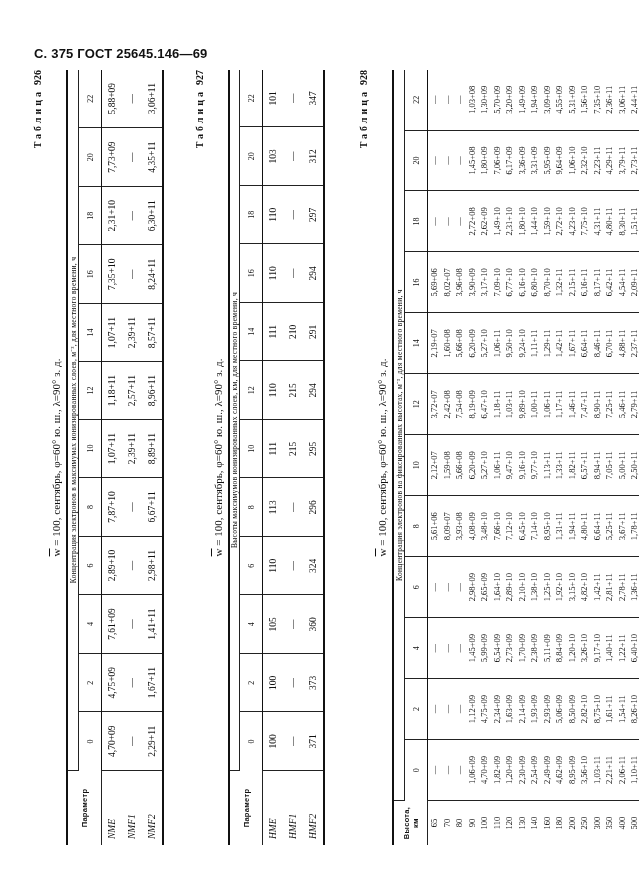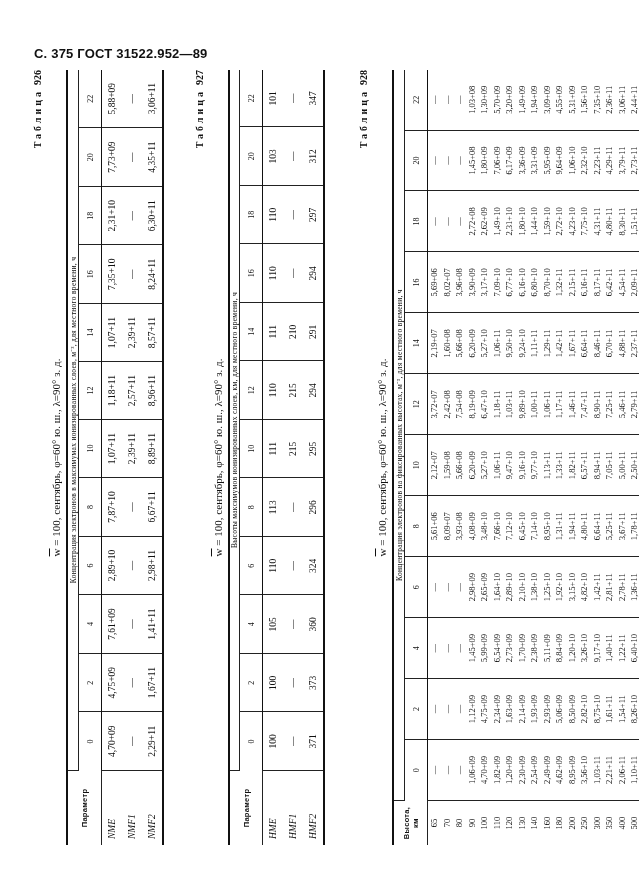--- a/index.html
+++ b/index.html
@@ -20,21 +20,21 @@
   table{border-top:2px solid #111;border-bottom:2px solid #111;}
   .param{font-style:italic;text-align:left;padding-left:6px;}
   .t1 td,.t2 td{height:20px;}
   .t3 td{height:12.5px;font-size:8.5px;line-height:12px;padding:0 1px;}
   .t3 tbody td{border-top:none;}
   .smallhdr{font-size:7px;font-family:"Liberation Sans",sans-serif;font-weight:bold;}
 </style>
 </head>
 <body>
 
-<div class="pghdr">С. 375 ГОСТ 31522.952—89</div>
+<div class="pghdr">С. 375 ГОСТ 25645.146—69</div>
 
 <div class="rot">
 
   <div class="block" style="top:0;">
     <div class="tlabel" style="top:2px;">
       <span>Таблица</span><span class="num">926</span>
     </div>
     <div class="caption" style="top:20px;">
       <span class="over">w</span><span> = 100, сентябрь, φ=60° ю. ш., λ=90° з. д.</span>
     </div>

